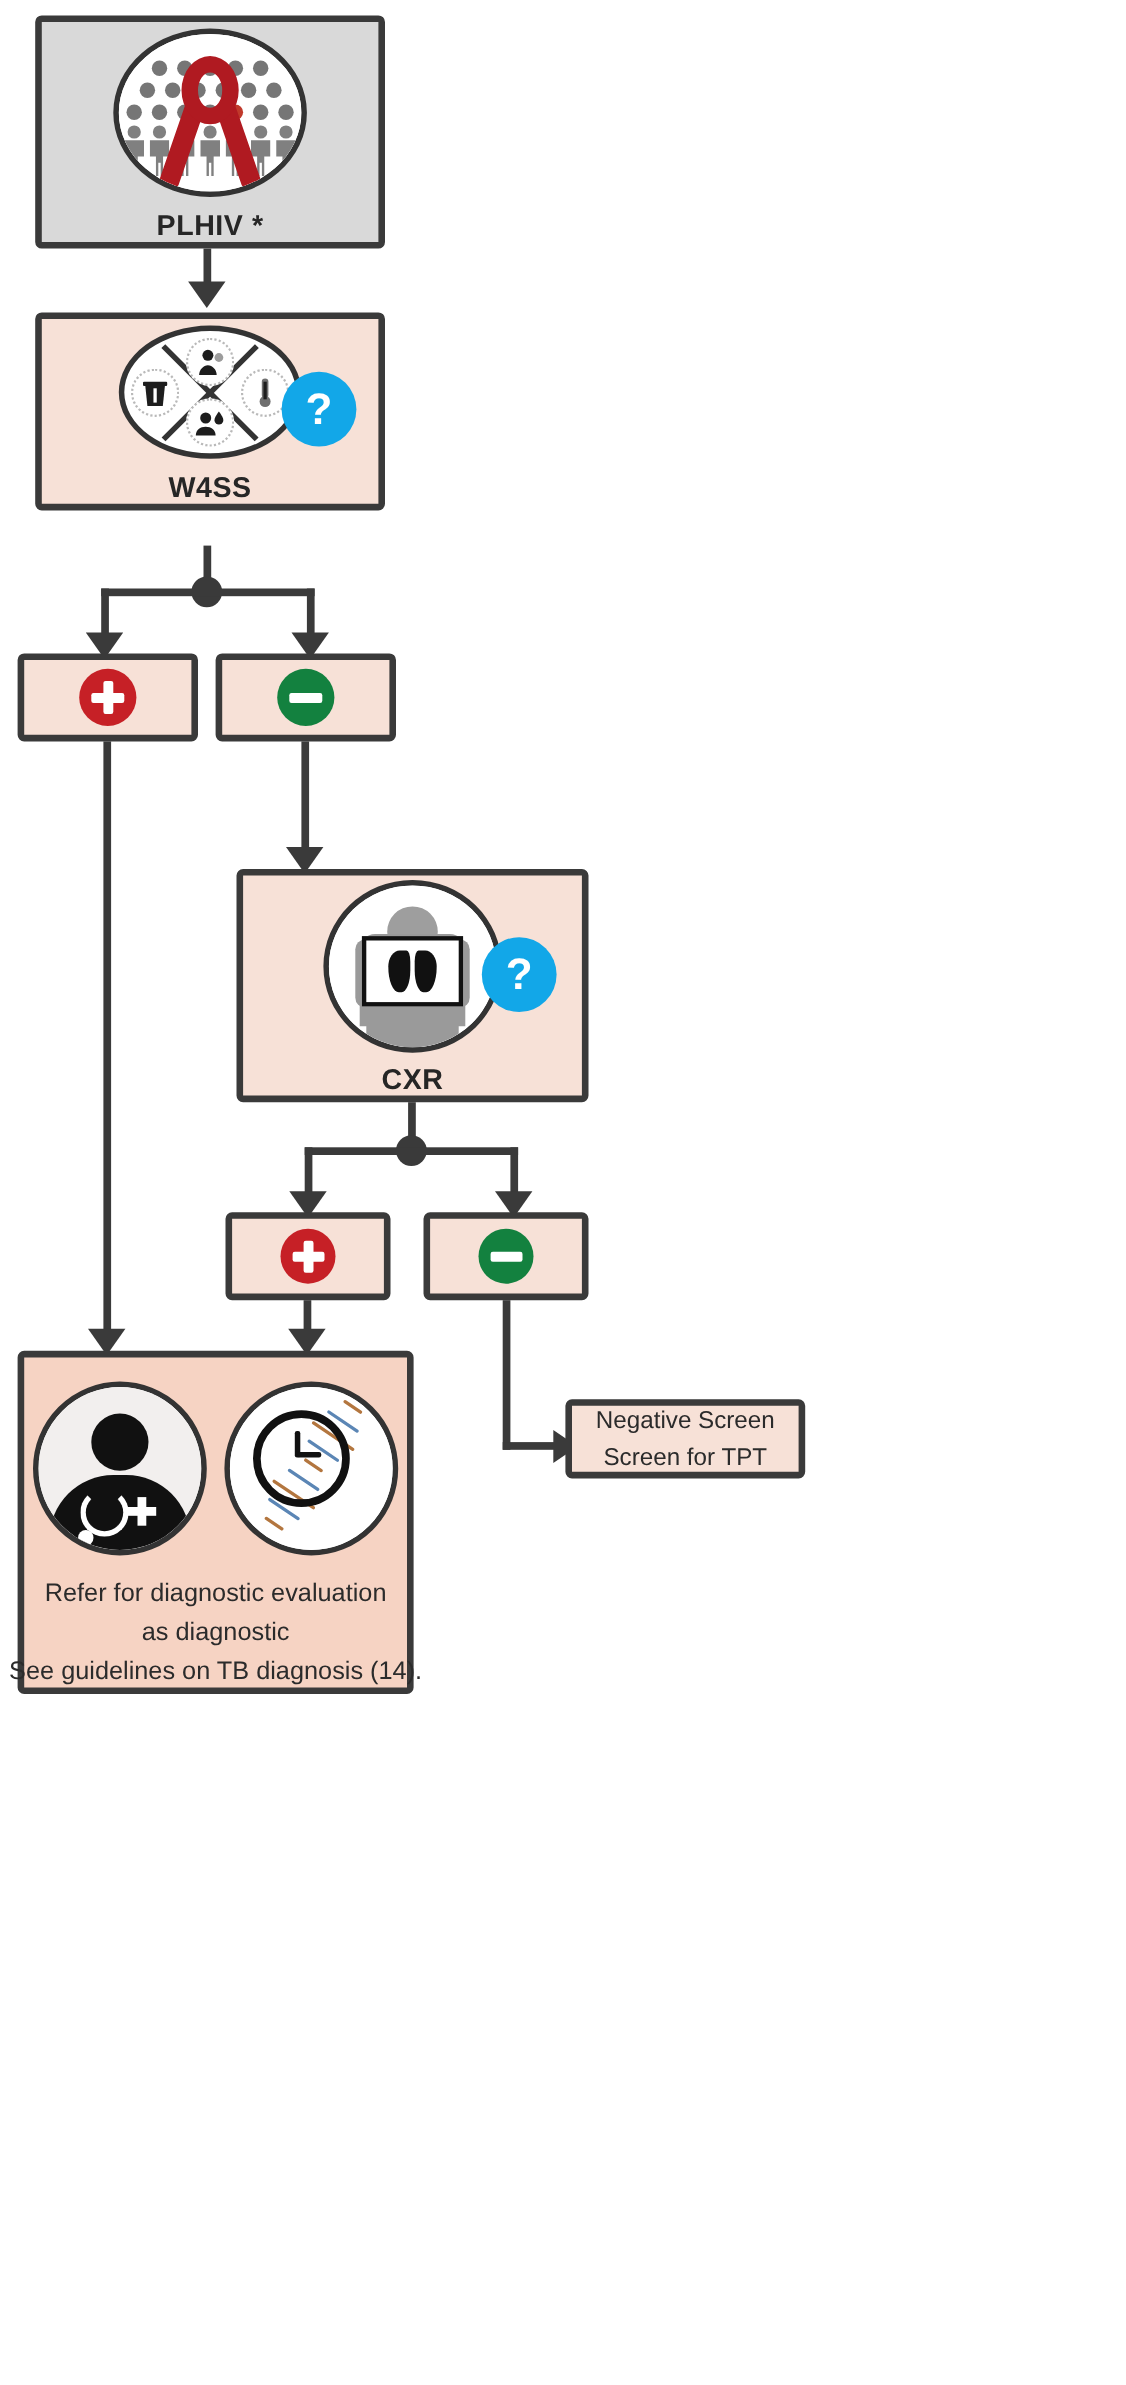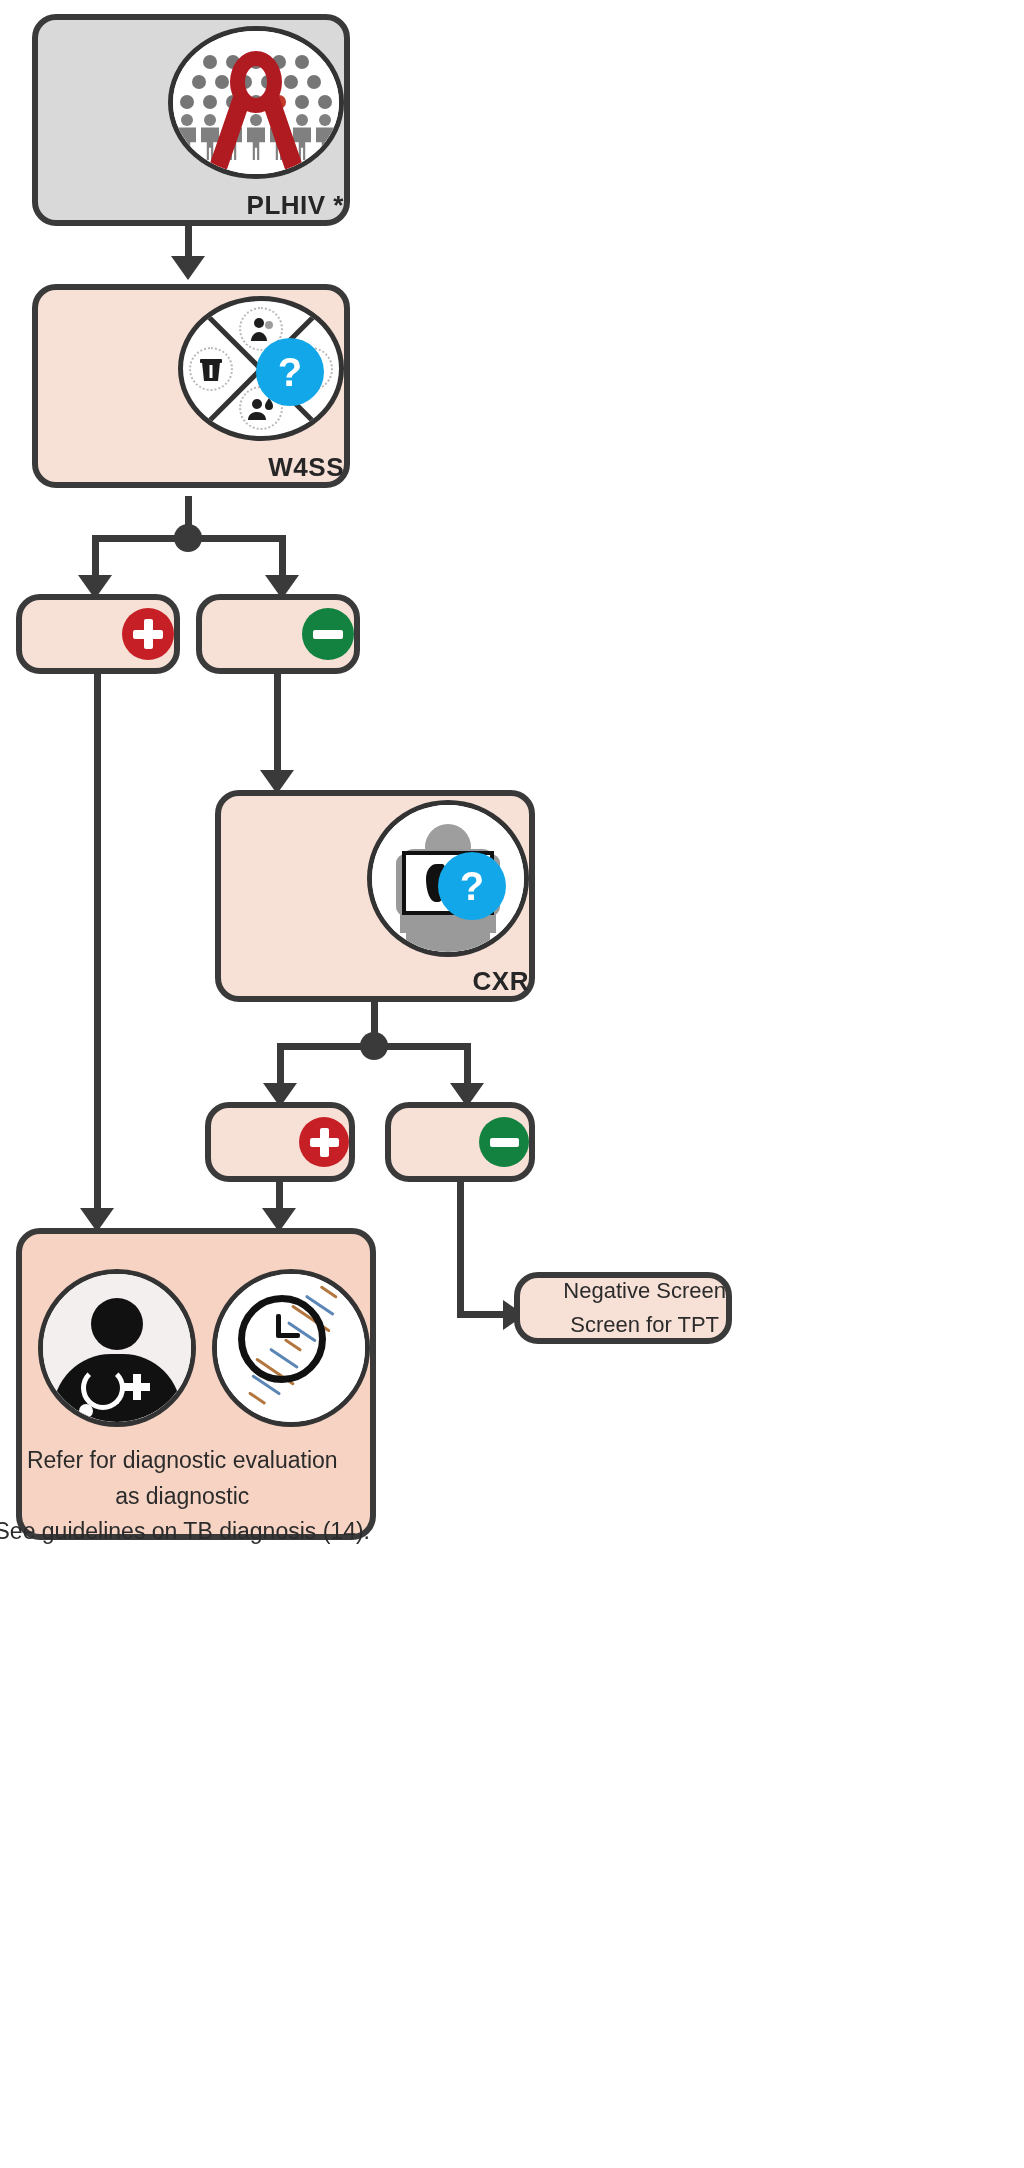--- a/index.html
+++ b/index.html
@@ -1,20 +1,20 @@
 <!DOCTYPE html>
 <html><head>
 <meta charset="utf-8">
 <style>
   html,body{margin:0;padding:0;background:#ffffff;}
   body{width:1024px;height:2168px;position:relative;font-family:"Liberation Sans",sans-serif;overflow:hidden;}
   #stage{position:absolute;left:0;top:0;width:1024px;height:2168px;}
 
-  .node{position:absolute;box-sizing:border-box;border:6px solid #3a3a3a;border-radius:24px;
-        display:flex;flex-direction:column;align-items:flex-end;justify-content:center;}
+  .node{position:absolute;box-sizing:border-box;border:6px solid #3a3a3a;border-radius:6px;
+        display:flex;flex-direction:column;align-items:center;justify-content:center;}
   .node-grey{background:#d9d9d9;}
   .node-pink{background:#f7e1d7;}
   .node-pink-dark{background:#f6d3c3;}
 
   .node-label{font-size:26px;font-weight:bold;color:#262626;letter-spacing:.5px;line-height:1.1;text-align:center;}
 
   .body-text{font-size:23px;color:#2b2b2b;line-height:1.55;text-align:center;font-weight:normal;}
   .body-text div{white-space:nowrap;}
 
   
@@ -168,21 +168,21 @@
           <div class="loop"></div>
         </div>
       </div>
     </div>
     <div class="node-label" style="margin-top:12px;">PLHIV *</div>
   </div>
 
   <div class="vline" style="left:185px;top:226px;width:7px;height:36px;"></div>
   <div class="arrow-down" style="left:171px;top:256px;"></div>
 
-  <div class="node node-pink" style="left:32px;top:284px;width:318px;height:204px;">
+  <div class="node node-pink" style="left:32px;top:284px;width:318px;height:180px;">
     <div class="icon-circle" style="width:156px;height:156px;margin-top:6px;">
       <div class="quad">
         <div class="slash s1"></div>
         <div class="slash s2"></div>
 
         <div class="qi top">
           <svg width="28" height="28" viewBox="0 0 28 28" aria-hidden="true">
             <circle cx="12" cy="8" r="5" fill="#1d1d1d"></circle>
             <path d="M4 26c0-5 4-9 8-9s8 4 8 9z" fill="#1d1d1d"></path>
             <circle cx="22" cy="10" r="4" fill="#9c9c9c"></circle>
@@ -299,21 +299,21 @@
   <div class="hline" style="left:457px;top:1311px;width:54px;height:7px;"></div>
   <div class="arrow-right" style="left:503px;top:1300px;"></div>
 
   <div class="node node-pink" style="left:514px;top:1272px;width:218px;height:72px;">
     <div class="body-text" style="font-size:22px;">
       <div>Negative Screen</div>
       <div>Screen for TPT</div>
     </div>
   </div>
 
-  <div class="node node-pink-dark" style="left:16px;top:1228px;width:360px;height:312px;justify-content:flex-start;padding-top:35px;">
+  <div class="node node-pink-dark" style="left:16px;top:1228px;width:360px;height:312px;justify-content:flex-start;padding-top:22px;">
     <div style="display:flex;gap:16px;align-items:center;justify-content:center;">
       <div class="icon-circle" style="width:148px;height:148px;">
         <div class="doc-art">
           <div class="doc-head"></div>
           <div class="doc-body"></div>
           <div class="stetho"></div>
           <div class="stetho-bell"></div>
           <div class="doc-cross"></div>
         </div>
       </div>

